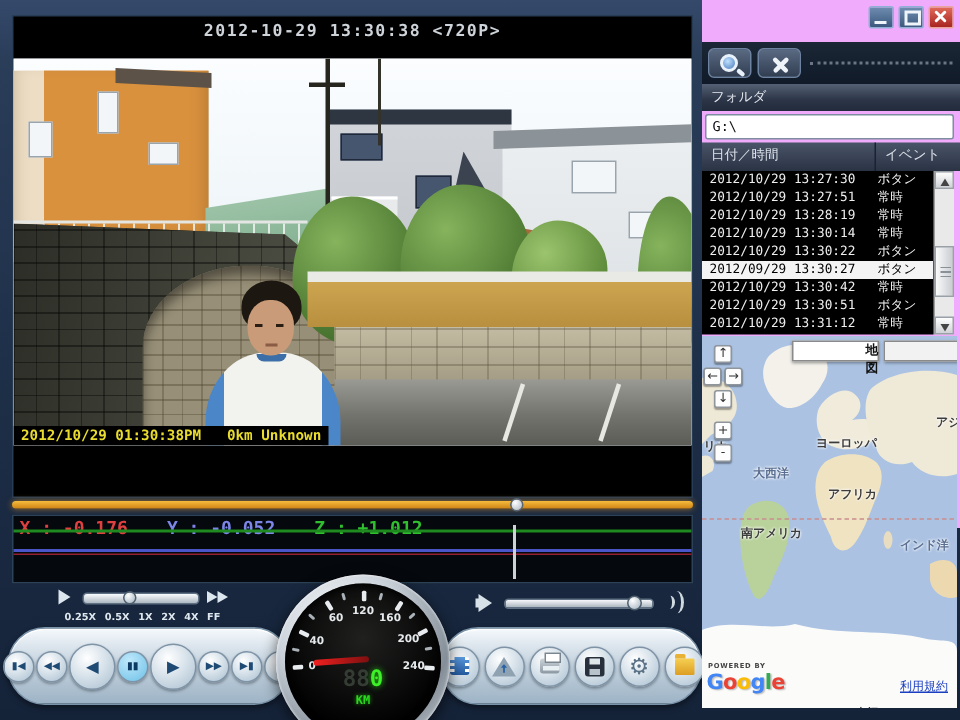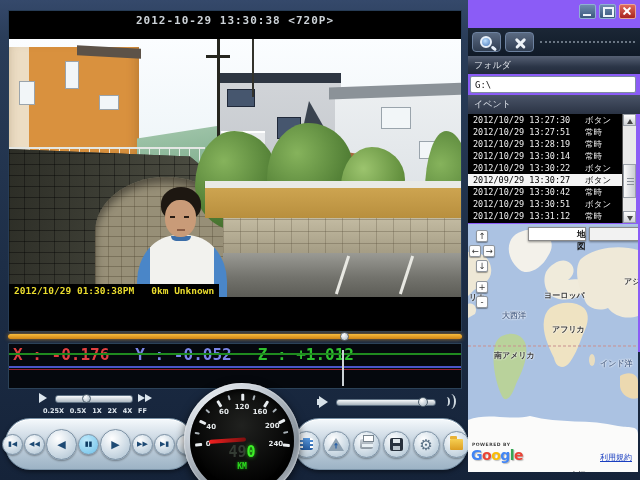--- a/index.html
+++ b/index.html
@@ -95,21 +95,21 @@
   .seekbar{position:absolute;left:8px;top:332px;width:454px;height:10px;cursor:pointer;}
   .seek-track{position:absolute;left:0;top:2px;width:100%;height:5px;border-radius:3px;
     background:linear-gradient(180deg,#f6bc3e,#cf8414);box-shadow:0 0 4px rgba(230,150,30,.7);}
   .seek-handle{position:absolute;top:0;width:9px;height:9px;margin-left:-4px;border-radius:50%;
     background:radial-gradient(circle at 35% 30%,#ffffff,#aab4bc);border:1px solid #5a646e;box-sizing:border-box;}
 
   
   .graph{position:absolute;left:8px;top:343px;width:454px;height:46px;background:#05080d;
     border:1px solid #2c4258;box-sizing:border-box;}
   .g-labels{position:absolute;left:4px;top:1px;display:flex;gap:26px;
-    font-family:"DejaVu Sans Mono",monospace;font-size:16px;font-weight:bold;}
+    font-family:"DejaVu Sans Mono",monospace;font-size:12px;font-weight:bold;}
   .gx{color:#e04040;} .gy{color:#7b86e8;} .gz{color:#2fbf2f;}
   .gline{position:absolute;left:0;width:100%;height:1.5px;}
   .line-z{top:9px;background:#1f8a1f;}
   .line-y{top:22px;background:#4a55c8;}
   .line-x{top:24.5px;background:#97202e;}
   .graph-cursor{position:absolute;top:6px;bottom:2px;width:1.5px;margin-left:-1px;background:#ccd2d6;}
 
   
   .speed-control{position:absolute;left:30px;top:392px;width:165px;height:26px;}
   .tri-r{display:inline-block;width:0;height:0;border-style:solid;border-width:5px 0 5px 8px;
@@ -188,21 +188,21 @@
   .needle{position:absolute;left:58px;top:55px;width:37px;height:3.5px;border-radius:2px;
     background:linear-gradient(90deg,#7e0f0f,#f02020);transform-origin:2px 50%;transform:rotate(176deg);z-index:2;}
   .digital{position:absolute;left:0;top:60px;width:100%;text-align:center;z-index:3;
     font-family:"DejaVu Sans Mono",monospace;font-weight:bold;font-size:15px;letter-spacing:0;}
   .ghost{color:#343c34;} 
   .dval{color:#3df028;text-shadow:0 0 4px #2cc818;}
   .gauge-unit{position:absolute;left:0;top:79px;width:100%;text-align:center;z-index:3;
     font-family:"DejaVu Sans Mono",monospace;font-weight:bold;font-size:8px;color:#2cd81e;text-shadow:0 0 3px #1fa814;}
 
   
-  .right-panel{position:absolute;left:468px;top:0;width:172px;height:352px;background:#8b5cf6;}
+  .right-panel{position:absolute;left:468px;top:0;width:172px;height:352px;background:#f0abfc;}
   .rp-toolbar{position:absolute;left:0;top:28px;width:100%;height:28px;
     background:linear-gradient(180deg,#1b2736,#101a28);}
   .rp-btn{position:absolute;top:4px;width:29px;height:20px;border-radius:4px;cursor:pointer;
     background:linear-gradient(180deg,#5a6a82,#313e52);border:1px solid #6d82a0;box-sizing:border-box;}
   .rp-btn.b1{left:4px;} .rp-btn.b2{left:37px;}
   .mag{position:absolute;left:7px;top:3px;width:8px;height:8px;border:2px solid #e9f1fa;border-radius:50%;
     background:radial-gradient(circle at 40% 35%,#bfe0ff,#4878b8);}
   .mag::after{content:"";position:absolute;left:9px;top:9px;width:6px;height:2.5px;background:#e9f1fa;
     transform:rotate(40deg);border-radius:2px;}
   .xtool{position:absolute;left:8px;top:4px;width:12px;height:12px;}
@@ -387,21 +387,21 @@
       <button class="tbtn tbtn-small">▶▶</button>
       <button class="tbtn tbtn-small">▶▮</button>
       <button class="tbtn tbtn-small">↻</button>
     </div>
 </div>
 
 <div class="gauge">
   <div class="gauge-face"></div>
   <div class="needle"></div>
   <div class="digital">
-    <span class="ghost">49</span><span class="dval">0</span>
+    <span class="ghost">88</span><span class="dval">0</span>
   </div>
   <div class="gauge-unit">KM</div>
 <div class="tickmark" style="transform: rotate(-185deg) translateX(44px);"></div>
     <div class="tickmark minor" style="transform: rotate(-170deg) translateX(45px);"></div>
     <div class="gnum" style="left: 24.1294px; top: 60.9633px;">0</div>
     <div class="tickmark" style="transform: rotate(-155deg) translateX(44px);"></div>
     <div class="tickmark minor" style="transform: rotate(-138.5deg) translateX(45px);"></div>
     <div class="gnum" style="left: 27.1855px; top: 43.631px;">40</div>
     <div class="tickmark" style="transform: rotate(-122deg) translateX(44px);"></div>
     <div class="tickmark minor" style="transform: rotate(-106deg) translateX(45px);"></div>
@@ -446,20 +446,21 @@
         <span class="mag"></span>
       </button>
     <button class="rp-btn b2">
         <span class="xtool"></span>
       </button>
     <div class="dotted"></div>
   </div>
   <div class="rp-header">フォルダ</div>
   <input class="rp-input" readonly="" value="G:\" style="">
   <div class="rp-cols">
+    <div class="c1">日付／時間</div>
     <div class="c2">イベント</div>
   </div>
   <div class="file-list">
       <div class="file-row">
         <span class="fr-date">2012/10/29 13:27:30</span>
         <span class="fr-event">ボタン</span>
       </div>
       <div class="file-row">
         <span class="fr-date">2012/10/29 13:27:51</span>
         <span class="fr-event">常時</span>

